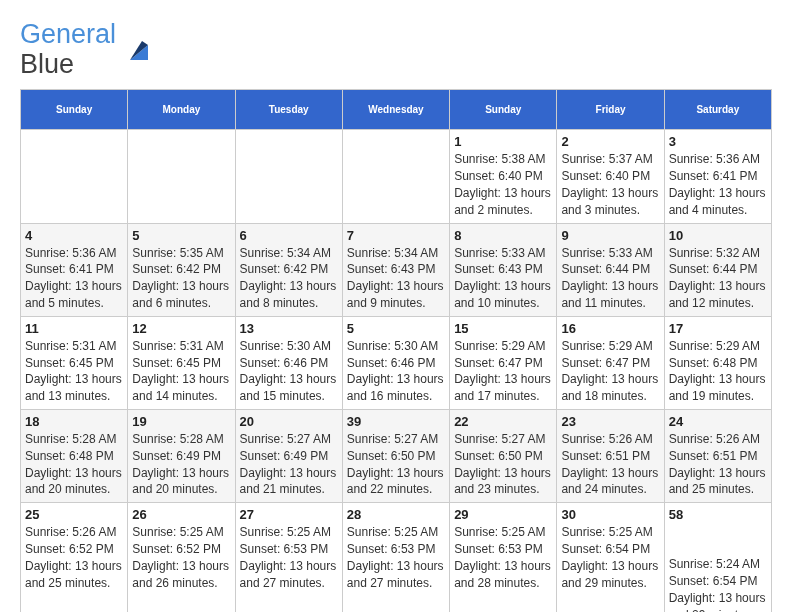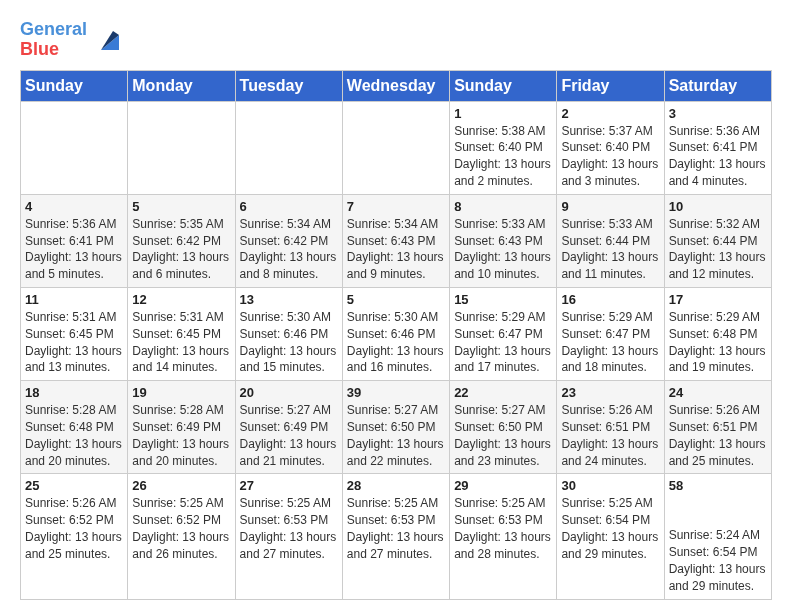--- a/index.html
+++ b/index.html
@@ -14,22 +14,22 @@
       display: flex;
       justify-content: space-between;
       align-items: flex-start;
       margin-bottom: 10px;
     }
     .logo {
       display: flex;
       align-items: center;
     }
     .logo-text {
-      font-size: 18px;
-      font-weight: bold;
+      font-size: 27px;
+      font-weight: normal;
       color: #1a3a6b;
       line-height: 1.1;
     }
     .logo-text span {
       color: #4a90d9;
     }
     .logo-icon {
       width: 30px;
       height: 30px;
       margin-left: 4px;
@@ -47,23 +47,23 @@
       color: #555;
     }
     .calendar-table {
       width: 100%;
       border-collapse: collapse;
       font-size: 11px;
     }
     .calendar-table th {
       background-color: #3366cc;
       color: #fff;
-      padding: 6px 4px;
-      text-align: left;
-      font-size: 16px;
+      padding: 14px 4px;
+      text-align: center;
+      font-size: 10px;
       border: 1px solid #ccc;
     }
     .calendar-table td {
       border: 1px solid #ccc;
       padding: 4px;
       vertical-align: top;
       min-height: 80px;
       width: 14.28%;
       background: #fff;
     }
@@ -86,21 +86,21 @@
     }
   </style>
 </head>
 <body>
 
 <div class="header">
   <div class="logo">
     <div>
       <div class="logo-text">
         <span>General</span><br>
-        <span style="color:#ef4444;">Blue</span>
+        <span style="color:#404040;">Blue</span>
       </div>
     </div>
     <svg class="logo-icon" viewBox="0 0 30 30">
       <polygon points="10,25 28,10 28,25" fill="#3a7bd5"></polygon>
       <polygon points="10,25 22,6 28,10" fill="#1a3a6b"></polygon>
     </svg>
   </div>
 </div>
 
 <table class="calendar-table">

